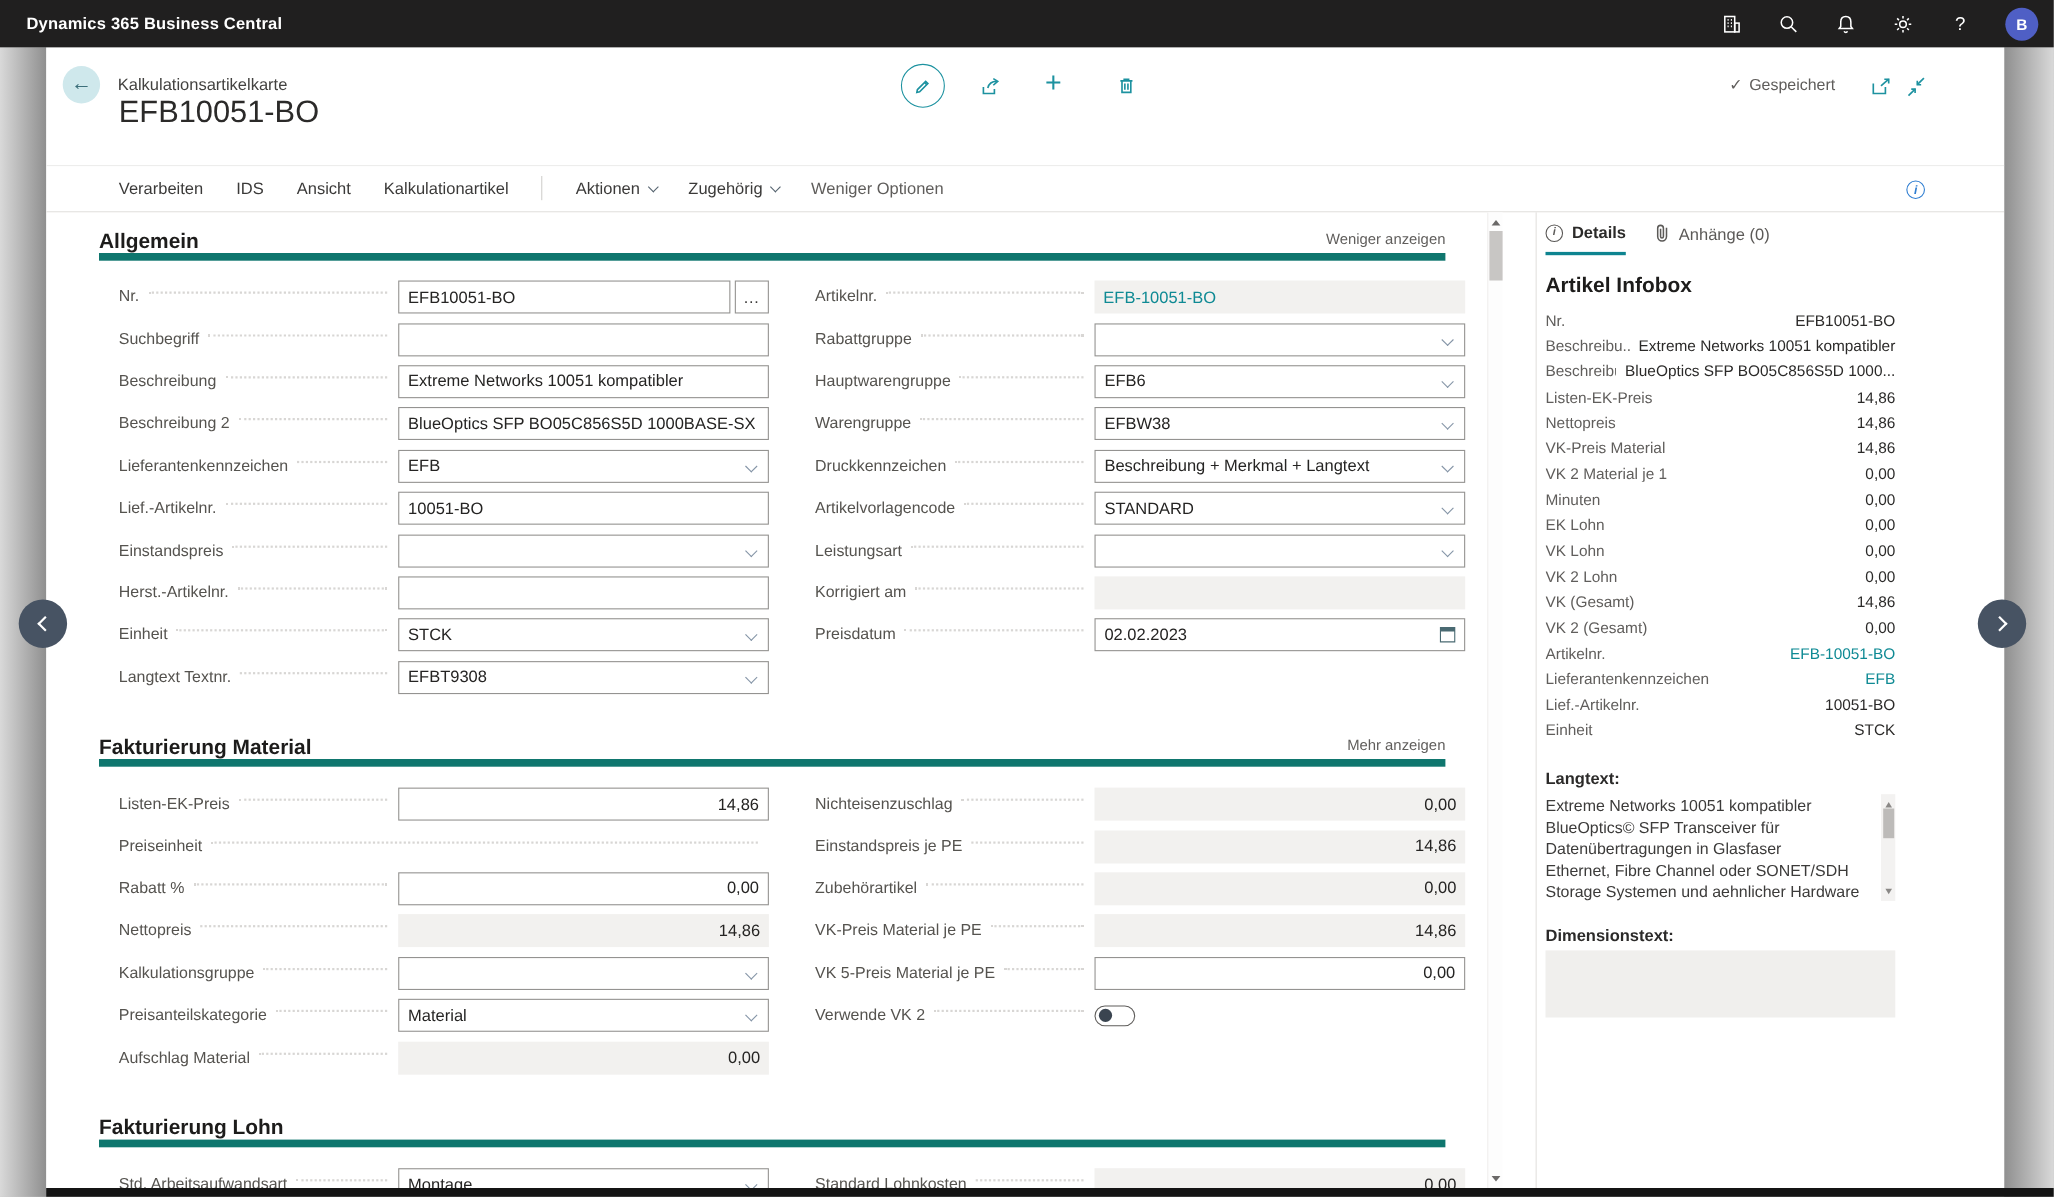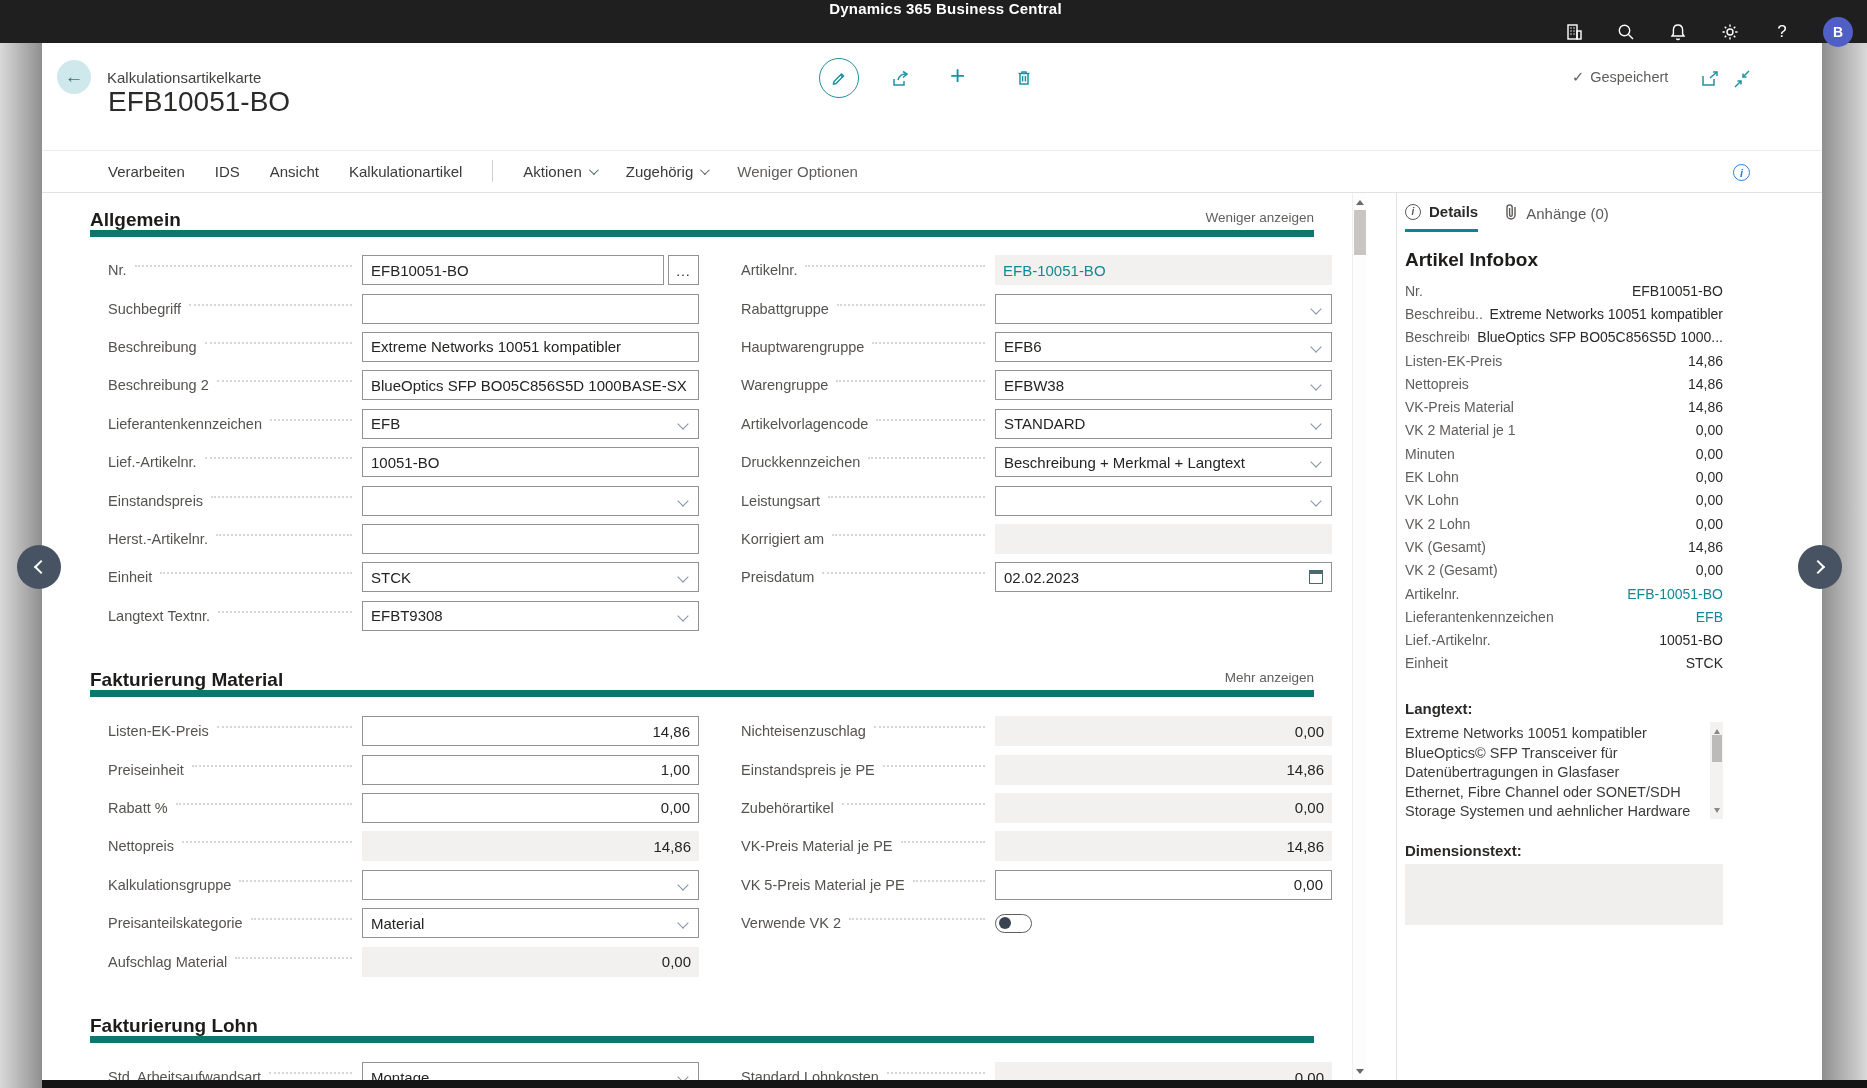--- a/index.html
+++ b/index.html
@@ -1,21 +1,21 @@
 <!DOCTYPE html>
 <html><head>
 <meta charset="utf-8">
 <style>
   * { margin:0; padding:0; box-sizing:border-box; }
   html,body { width:1867px; height:1088px; overflow:hidden;
     font-family:"Liberation Sans", sans-serif; background:#c7c7c7; }
 
   
   .topbar { position:absolute; left:0; top:0; width:1867px; height:43px; background:#201f1f;
-    display:flex; align-items:center; color:#fff; z-index:20;flex-direction:column; }
+    display:flex; align-items:center; color:#fff; z-index:20; }
   .tb-title { margin-left:24px; font-size:15px; font-weight:700; letter-spacing:.2px; }
   .tb-right { margin-left:auto; display:flex; align-items:center; gap:30px; margin-right:14px; }
   .tb-ic { width:22px; height:22px; display:flex; align-items:center; justify-content:center; cursor:pointer; }
   .tb-ic svg { stroke:#fff; fill:none; stroke-width:1.4; }
   .tb-help { font-size:17px; color:#fff; }
   .avatar { width:30px; height:30px; border-radius:50%; background:#4f5fc5; color:#fff;
     display:flex; align-items:center; justify-content:center; font-size:14px; font-weight:700; }
 
   
   .bg-left  { position:absolute; left:0; top:43px; width:42px; height:1045px;
@@ -378,34 +378,34 @@
       <div class="frow">
         <span class="flabel">Warengruppe</span>
         <span class="leader"></span>
         <div class="fctl">
           <div class="inp dd">
             <span class="val">EFBW38</span>
           </div>
         </div>
       </div>
       <div class="frow">
+        <span class="flabel">Druckkennzeichen</span>
+        <span class="leader"></span>
+        <div class="fctl">
+          <div class="inp dd">
+            <span class="val">Beschreibung + Merkmal + Langtext</span>
+          </div>
+        </div>
+      </div>
+      <div class="frow">
         <span class="flabel">Artikelvorlagencode</span>
         <span class="leader"></span>
         <div class="fctl">
           <div class="inp dd">
             <span class="val">STANDARD</span>
-          </div>
-        </div>
-      </div>
-      <div class="frow">
-        <span class="flabel">Druckkennzeichen</span>
-        <span class="leader"></span>
-        <div class="fctl">
-          <div class="inp dd">
-            <span class="val">Beschreibung + Merkmal + Langtext</span>
           </div>
         </div>
       </div>
       <div class="frow">
         <span class="flabel">Leistungsart</span>
         <span class="leader"></span>
         <div class="fctl">
           <div class="inp dd">
             <span class="val"></span>
           </div>
@@ -442,25 +442,20 @@
         <span class="leader"></span>
         <div class="fctl">
           <div class="inp">
             <span class="val num">14,86</span>
           </div>
         </div>
       </div>
       <div class="frow">
         <span class="flabel">Preiseinheit</span>
         <span class="leader"></span>
-        <div class="fctl">
-          <div class="inp">
-            <span class="val num">1,00</span>
-          </div>
-        </div>
       </div>
       <div class="frow">
         <span class="flabel">Rabatt %</span>
         <span class="leader"></span>
         <div class="fctl">
           <div class="inp">
             <span class="val num">0,00</span>
           </div>
         </div>
       </div>

